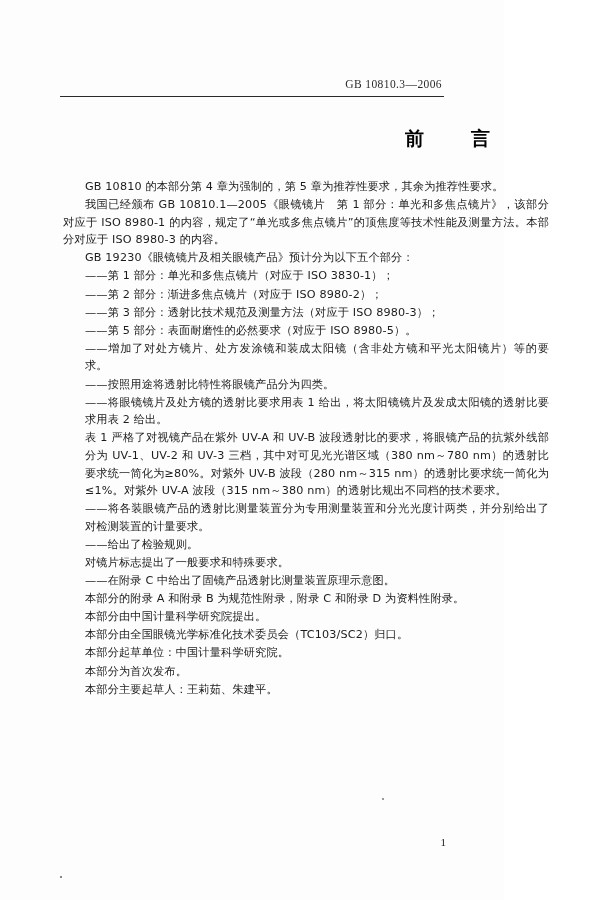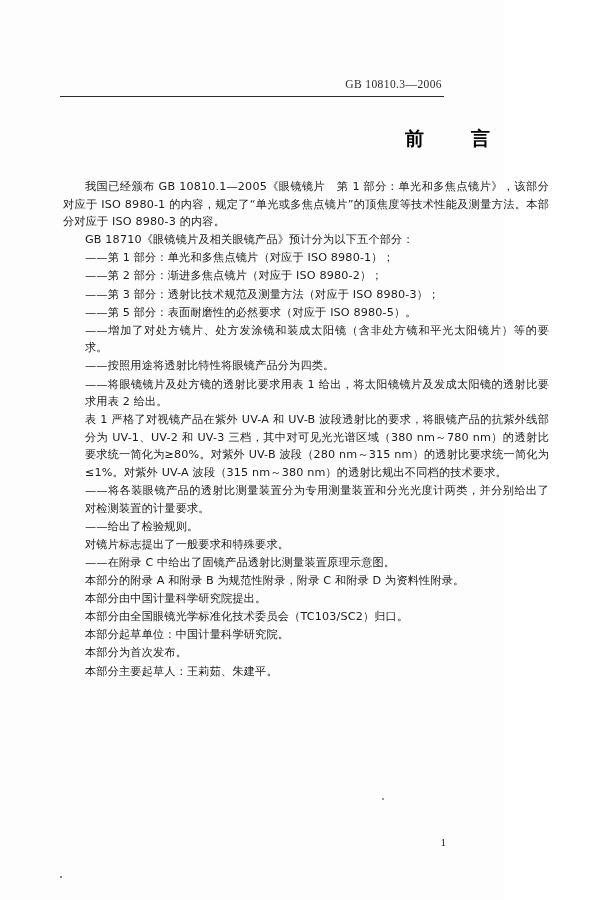--- a/index.html
+++ b/index.html
@@ -112,23 +112,24 @@
 <body>
 
 <div class="page">
 
   <div class="std-code">GB 10810.3—2006</div>
   <div class="rule"></div>
 
   <div class="doc-title">前　言</div>
 
   <div class="body-block">
+    <p class="p indent2">GB 10810 的本部分第 4 章为强制的，第 5 章为推荐性要求，其余为推荐性要求。</p>
     <p class="p indent2">我国已经颁布 GB 10810.1—2005《眼镜镜片　第 1 部分：单光和多焦点镜片》，该部分对应于 ISO 8980-1 的内容，规定了“单光或多焦点镜片”的顶焦度等技术性能及测量方法。本部分对应于 ISO 8980-3 的内容。</p>
-    <p class="p indent2">GB 18710《眼镜镜片及相关眼镜产品》预计分为以下五个部分：</p>
-    <p class="p dashitem">——第 1 部分：单光和多焦点镜片（对应于 ISO 8980-1）；</p>
+    <p class="p indent2">GB 19230《眼镜镜片及相关眼镜产品》预计分为以下五个部分：</p>
+    <p class="p dashitem">——第 1 部分：单光和多焦点镜片（对应于 ISO 3830-1）；</p>
     <p class="p dashitem">——第 2 部分：渐进多焦点镜片（对应于 ISO 8980-2）；</p>
     <p class="p dashitem">——第 3 部分：透射比技术规范及测量方法（对应于 ISO 8980-3）；</p>
     <p class="p dashitem">——第 5 部分：表面耐磨性的必然要求（对应于 ISO 8980-5）。</p>
     <p class="p dashitem2">——增加了对处方镜片、处方发涂镜和装成太阳镜（含非处方镜和平光太阳镜片）等的要求。</p>
     <p class="p dashitem2">——按照用途将透射比特性将眼镜产品分为四类。</p>
     <p class="p dashitem2">——将眼镜镜片及处方镜的透射比要求用表 1 给出，将太阳镜镜片及发成太阳镜的透射比要求用表 2 给出。</p>
     <p class="p hang">表 1 严格了对视镜产品在紫外 UV-A 和 UV-B 波段透射比的要求，将眼镜产品的抗紫外线部分为 UV-1、UV-2 和 UV-3 三档，其中对可见光光谱区域（380 nm～780 nm）的透射比要求统一简化为≥80%。对紫外 UV-B 波段（280 nm～315 nm）的透射比要求统一简化为≤1%。对紫外 UV-A 波段（315 nm～380 nm）的透射比规出不同档的技术要求。</p>
     <p class="p dashitem2">——将各装眼镜产品的透射比测量装置分为专用测量装置和分光光度计两类，并分别给出了对检测装置的计量要求。</p>
     <p class="p dashitem2">——给出了检验规则。</p>
     <p class="p hang">对镜片标志提出了一般要求和特殊要求。</p>

